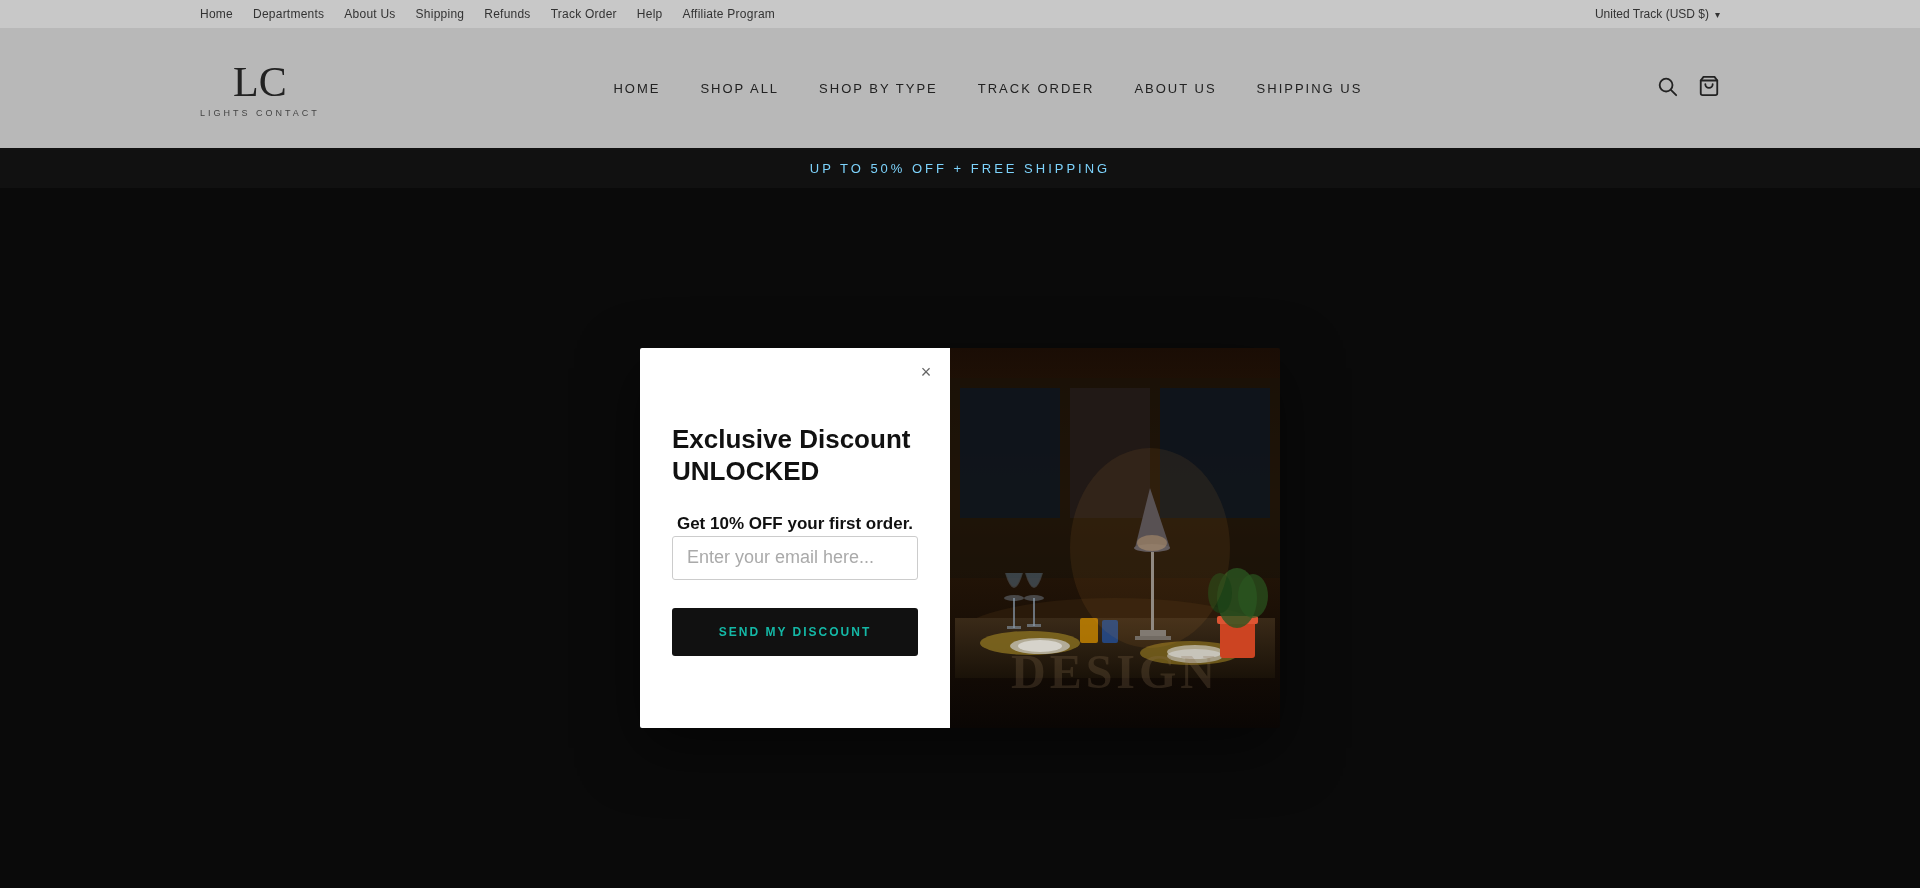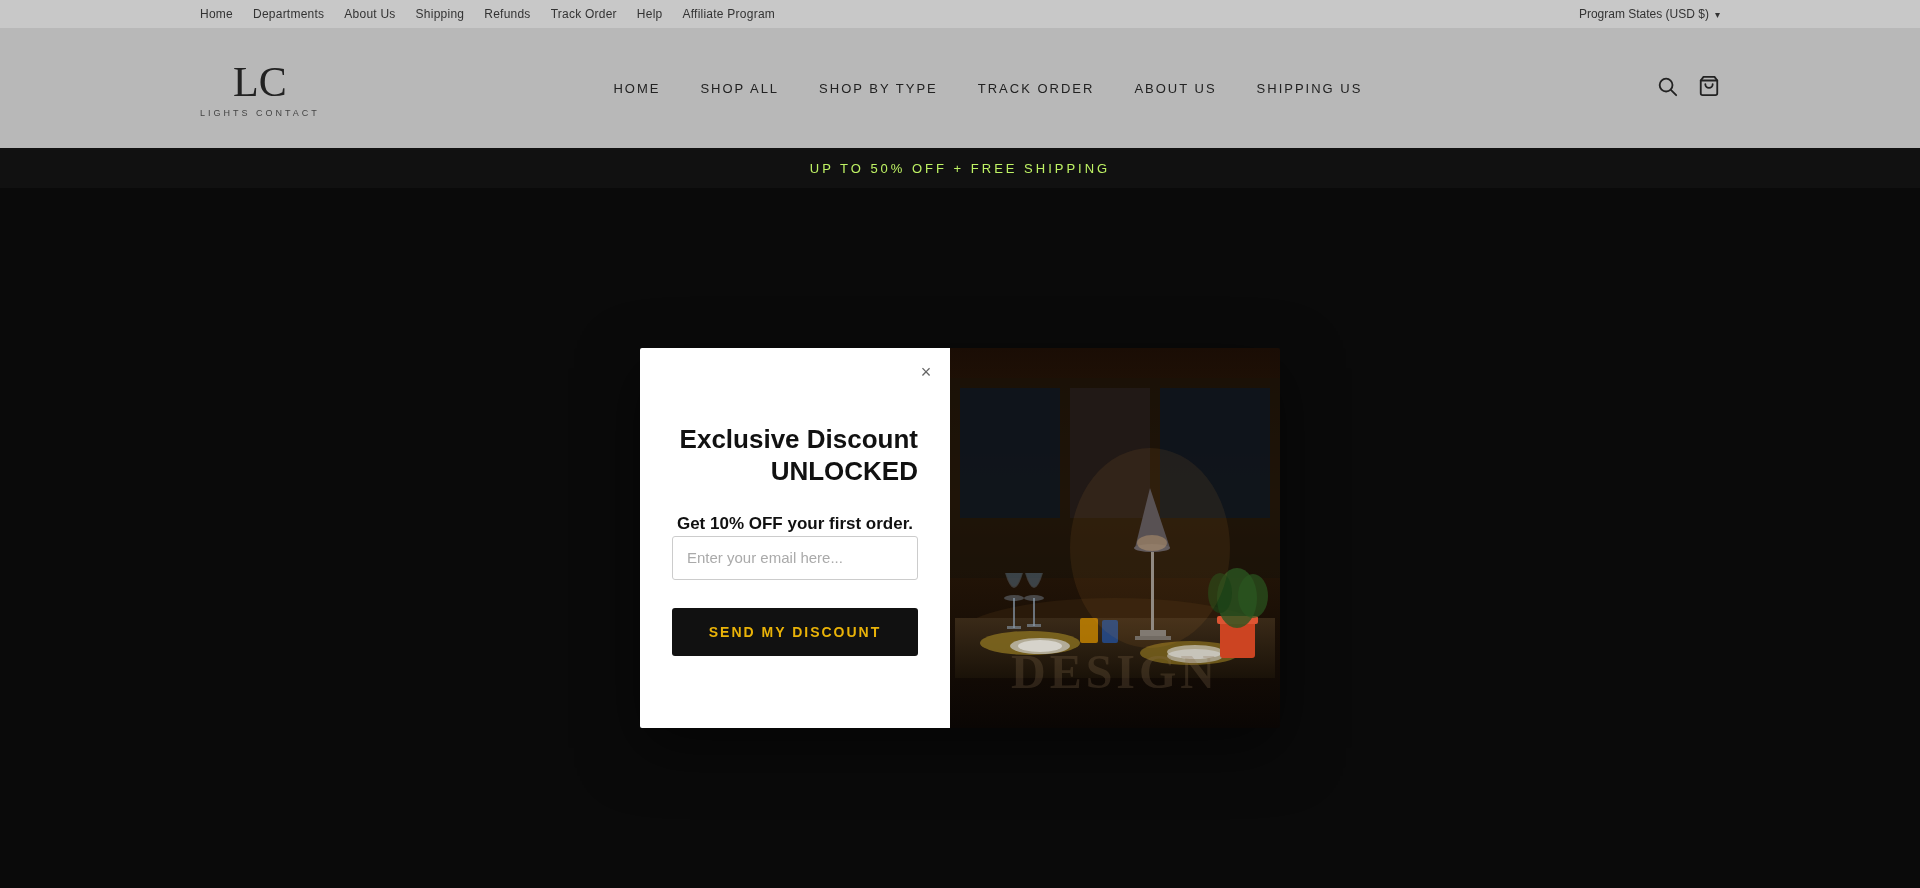--- a/index.html
+++ b/index.html
@@ -73,21 +73,21 @@
       font-size: 20px;
     }
 
     
     .promo-banner {
       background: #111;
       height: 40px;
       display: flex;
       align-items: center;
       justify-content: center;
-      color: #bef264;
+      color: #7dd3fc;
       font-size: 13px;
       letter-spacing: 3px;
     }
 
     
     .page-bg {
       background: #1a1a1a;
       height: 700px;
       position: relative;
       display: flex;
@@ -134,56 +134,56 @@
       align-items: flex-start;
       justify-content: center;
       position: relative;
     }
 
     .modal-title {
       font-size: 26px;
       font-weight: 700;
       color: #111;
       line-height: 1.2;
-      text-align: right;
+      text-align: left;
       width: 100%;
       margin-bottom: 25px;
     }
 
     .modal-subtitle {
       font-size: 17px;
       font-weight: 700;
       color: #111;
       line-height: 1.4;
       text-align: center;
       width: 100%;
     }
 
     .modal-input {
       width: 100%;
       height: 44px;
       border: 1.5px solid #ccc;
       border-radius: 3px;
       padding: 0 14px;
-      font-size: 15px;
+      font-size: 18px;
       color: #555;
       outline: none;
       margin-bottom: 28px;
       background: #fff;
     }
     .modal-input::placeholder { color: #aaa; }
 
     .modal-btn {
       width: 100%;
       height: 48px;
       background: #111;
-      color: #eab308;
+      color: #14b8a6;
       border: none;
       border-radius: 3px;
-      font-size: 14px;
+      font-size: 12px;
       font-weight: 700;
       letter-spacing: 2px;
       cursor: pointer;
     }
 
     
     .modal-right {
       flex: 1;
       position: relative;
       overflow: hidden;
@@ -235,21 +235,21 @@
     <a>Home</a>
     <a>Departments</a>
     <a>About Us</a>
     <a>Shipping</a>
     <a>Refunds</a>
     <a>Track Order</a>
     <a>Help</a>
     <a>Affiliate Program</a>
   </div>
   <div class="utility-bar-right">
-    <span>Program States (USD $)</span>
+    <span>United Track (USD $)</span>
     <span class="chevron-down">▾</span>
   </div>
 </div>
 
 <div class="main-nav">
   <div class="logo-area">
     <div class="logo-lc">
       <span class="logo-l">L</span>
         <span class="logo-c">C</span>
     </div>

